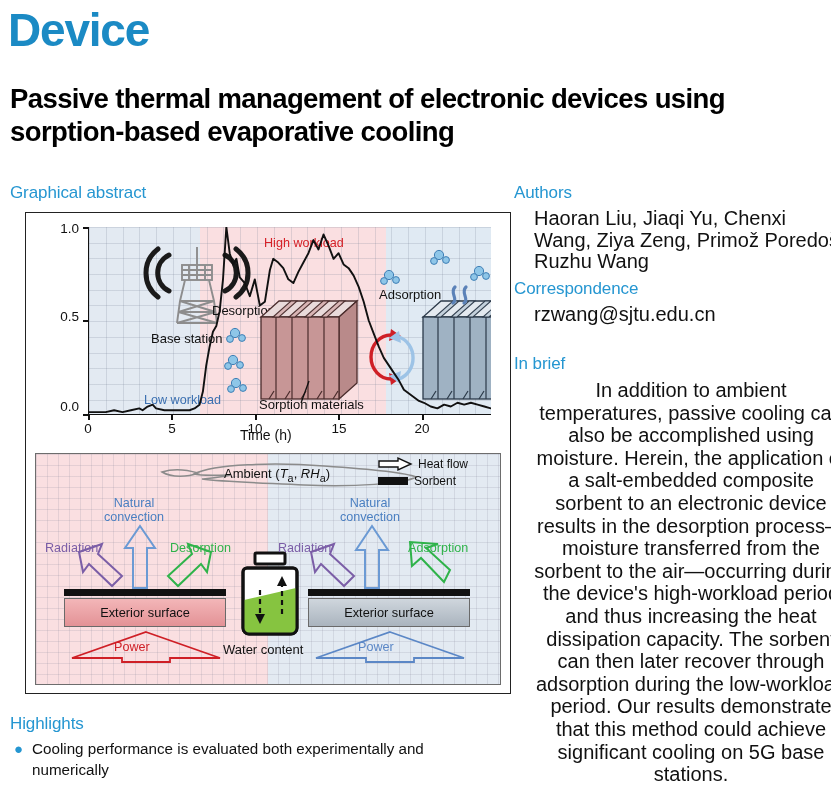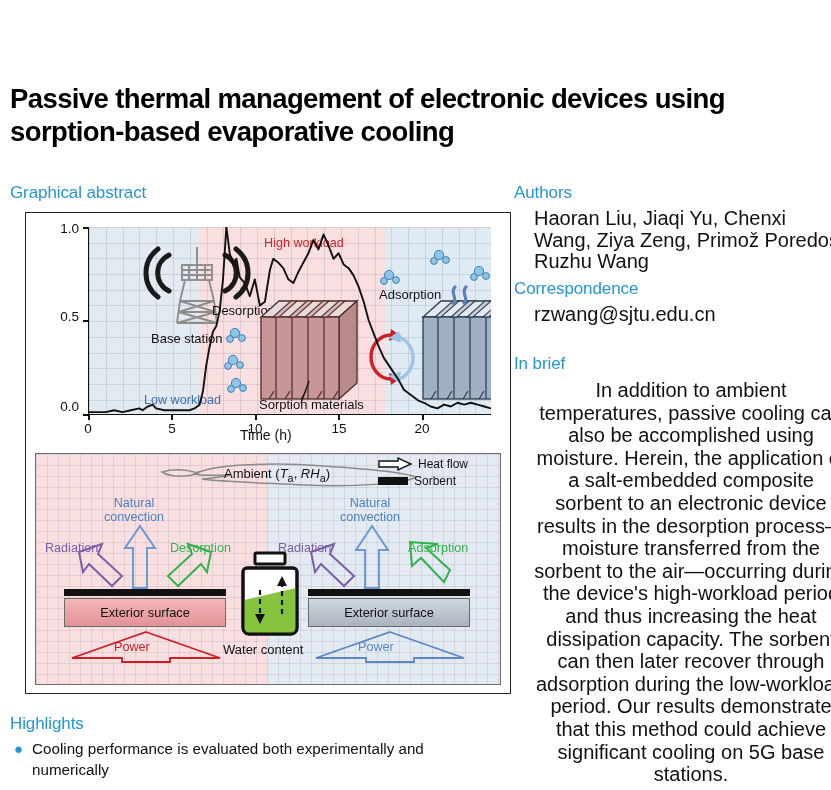--- a/index.html
+++ b/index.html
@@ -118,20 +118,23 @@
   }
   .legrow{display:flex;align-items:center;gap:6px;margin-bottom:3px;}
   .legsorb{width:30px;height:8px;background:#111;}
   svg{display:block;overflow:visible;}
 </style>
 </head>
 <body>
 
 <div class="page">
 
+  <div class="masthead">
+    <div class="logo">Device</div>
+  </div>
 
   <div class="title">Passive thermal management of electronic devices using sorption-based evaporative cooling</div>
 
   <div class="sec-head" id="ga-head">Graphical abstract</div>
   <div class="sec-head" id="au-head">Authors</div>
   <div class="sec-head" id="co-head">Correspondence</div>
   <div class="sec-head" id="ib-head">In brief</div>
   <div class="sec-head" id="hl-head">Highlights</div>
 
   <div class="rcol" id="authors">Haoran Liu, Jiaqi Yu, Chenxi Wang, Ziya Zeng, Primož Poredoš, Ruzhu Wang</div>

